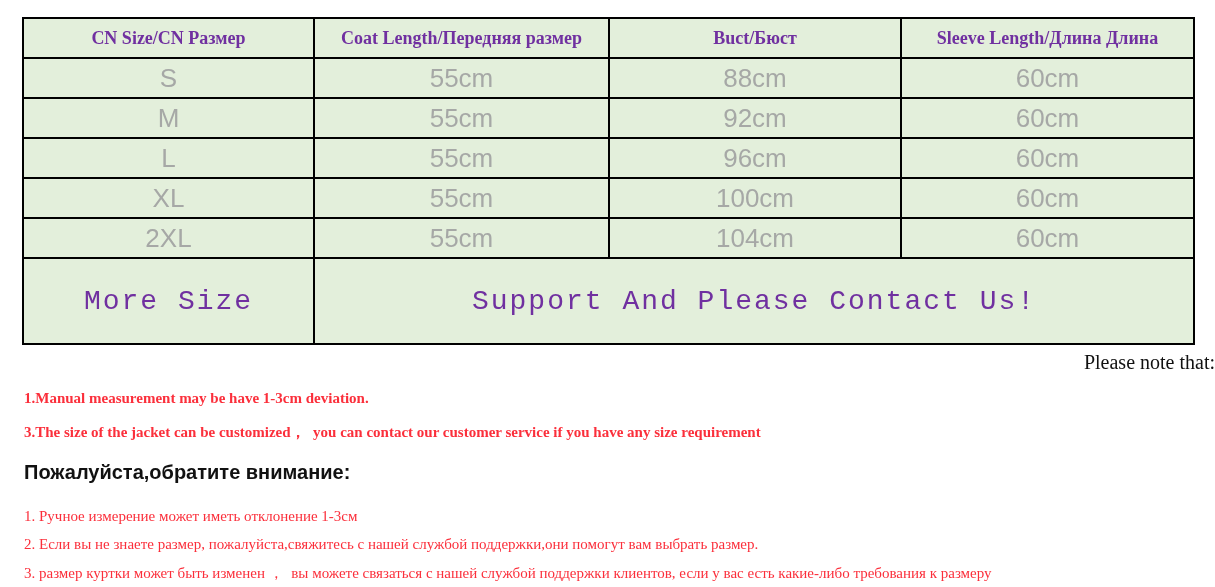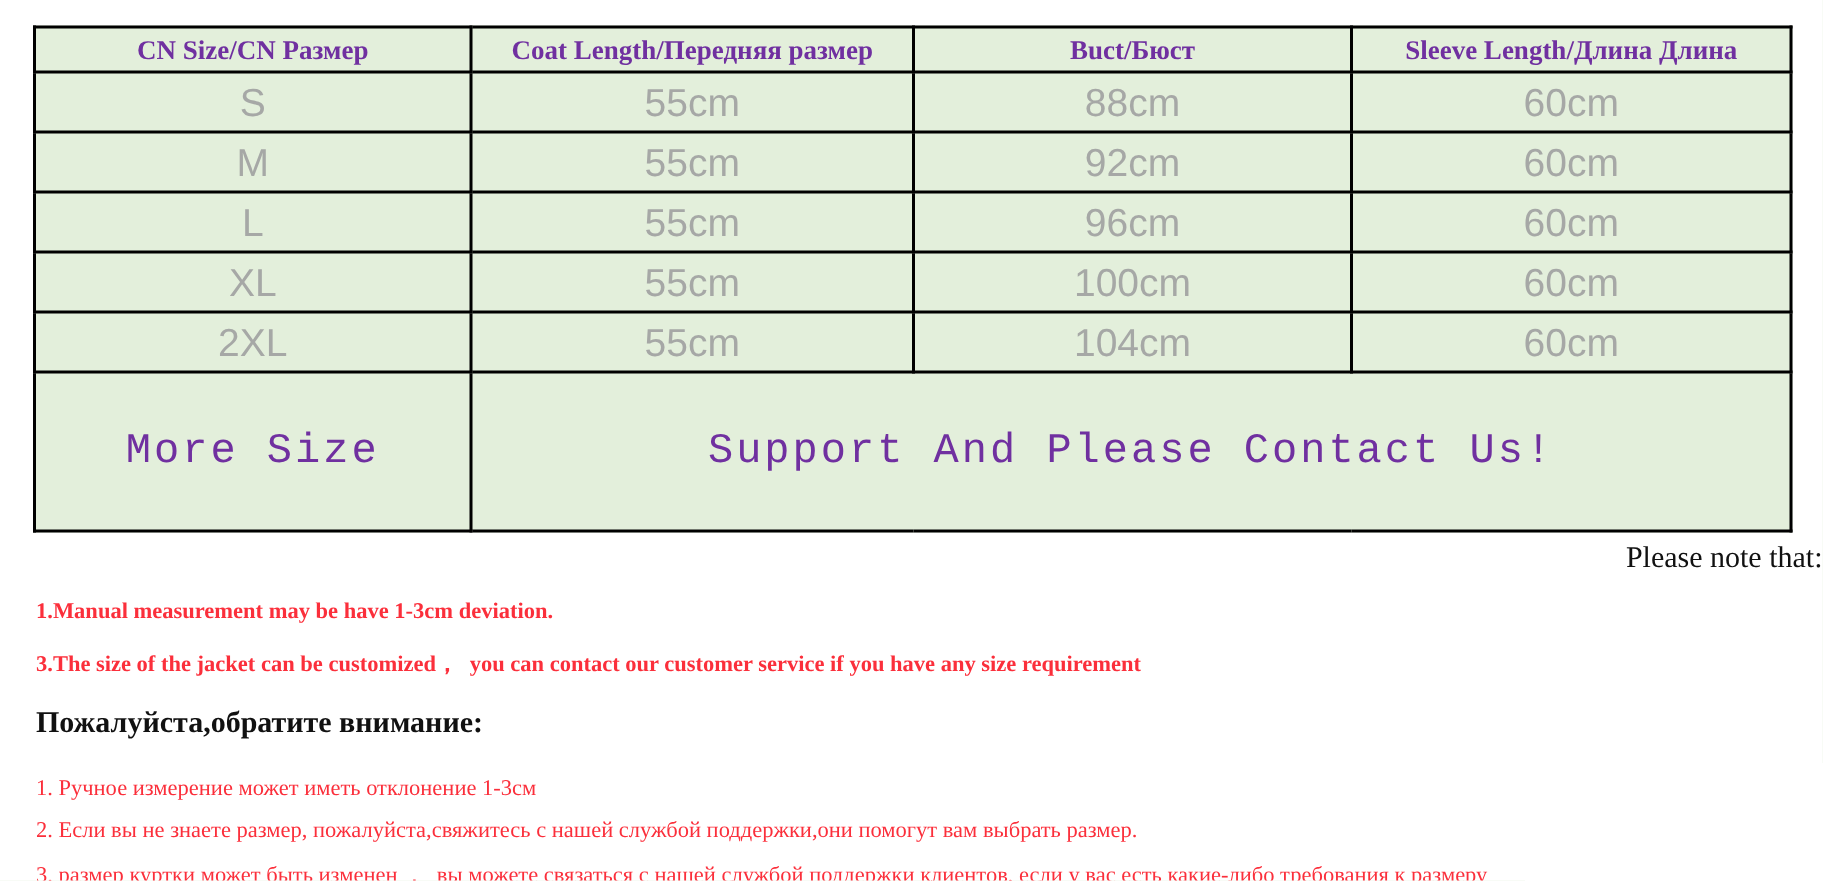--- a/index.html
+++ b/index.html
@@ -28,23 +28,23 @@
   }
   .size-table th,
   .size-table td {
     border: 2px solid var(--border);
     text-align: center;
     vertical-align: middle;
     padding: 0;
     overflow: hidden;
     white-space: nowrap;
   }
-  .size-table thead tr { height: 30px; padding-left: 21px; }
+  .size-table thead tr { height: 40px; padding-left: 21px; }
   .size-table tbody tr { height: 40px; }
-  .size-table tr.footer-row { height: 106px; }
+  .size-table tr.footer-row { height: 86px; }
   .size-table th {
     font-family: "Liberation Serif", serif;
     font-weight: bold;
     font-size: 18px;
     color: var(--header-text);
   }
   .size-table td.data-cell {
     font-family: "Liberation Sans", sans-serif;
     font-size: 26px;
     color: var(--data-text);
@@ -61,21 +61,21 @@
   .note-heading-en {
     margin: 6px 0 0 0;
     font-family: "Liberation Serif", serif;
     font-weight: normal;
     font-size: 20px;
     color: #111111;
     text-align: right;
   }
   .note-heading-ru {
     margin: 19px 0 0 0;
-    font-family: Liberation Serif, serif;
+    font-family: Liberation Sans, sans-serif;
     font-weight: bold;
     font-size: 20px;
     color: #111111;
   }
   .note-item {
     margin: 13px 0 0 0;
     font-family: "Liberation Serif", serif;
     font-size: 15px;
     color: var(--note-red);
     white-space: pre-wrap;

